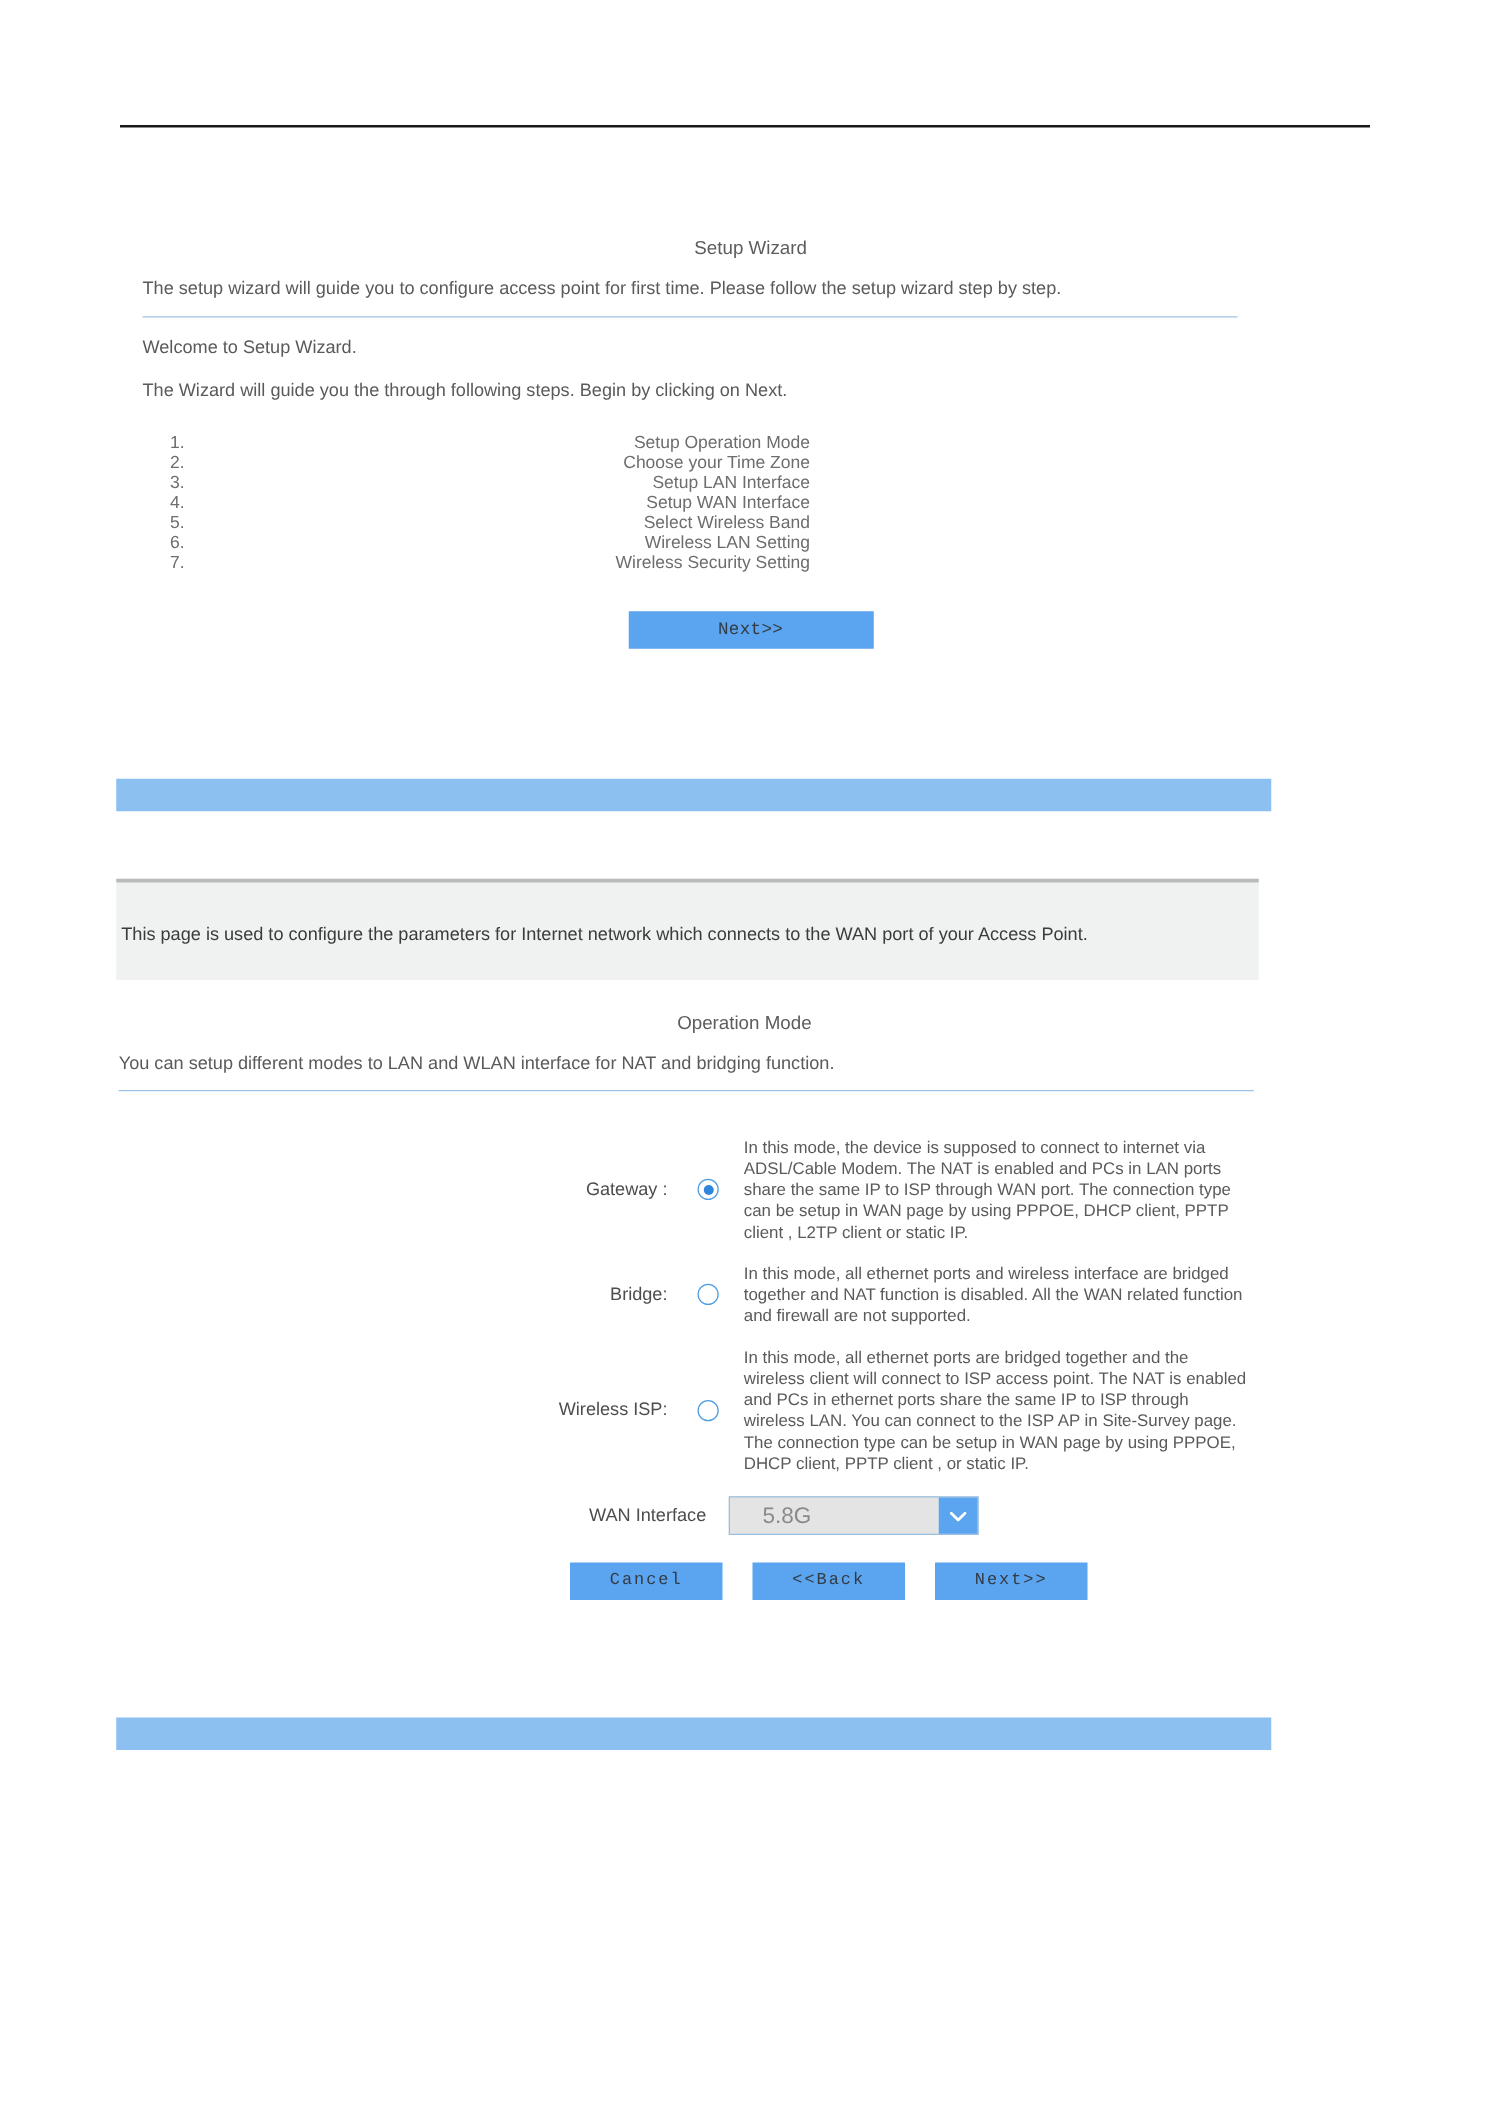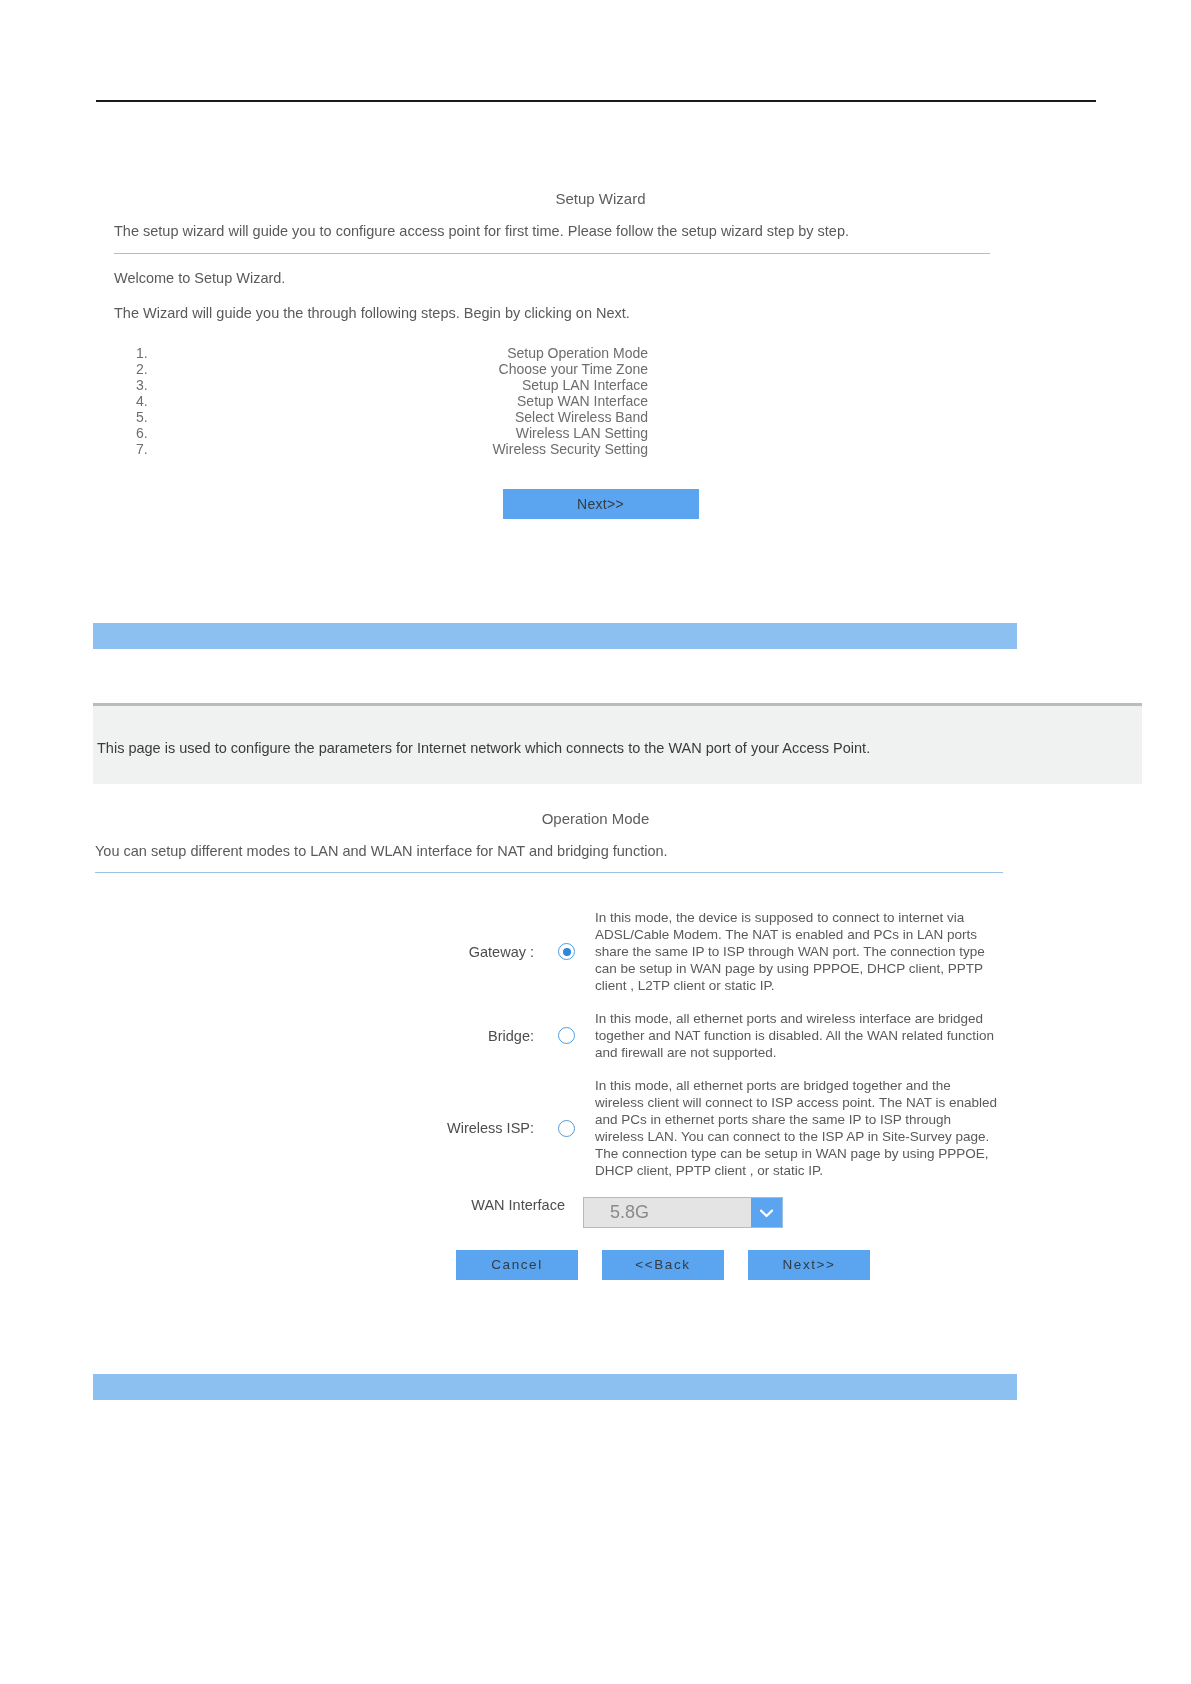--- a/index.html
+++ b/index.html
@@ -90,21 +90,21 @@
     margin-top: 32px;
     display: flex;
     justify-content: center;
     padding-left: 10px;
   }
   .btn-blue {
     background: #5ba4ef;
     border: none;
     color: #333b44;
     font-size: 14px;
-    font-family: Liberation Sans, sans-serif;
+    font-family: Liberation Mono, monospace;
     letter-spacing: 0.3px;
     height: 30px;
     line-height: 30px;
     text-align: center;
     cursor: pointer;
     padding: 0;
   }
   .btn-next-top { width: 196px; }
 
   
@@ -116,21 +116,21 @@
     background: #8cc0f0;
   }
   .banner-1 { top: 623px; }
   .banner-2 { top: 1374px; }
 
   
   .infobox {
     position: absolute;
     left: 93px;
     top: 703px;
-    width: 1049px;
+    width: 914px;
     background: #eff2f1;
     border-top: 3px solid #b8bcbd;
     padding: 34px 10px 28px 0;
     box-sizing: border-box;
   }
   .infobox-text {
     font-size: 14.5px;
     color: #3b3b3b;
     padding-left: 4px;
   }
@@ -212,21 +212,21 @@
     font-size: 13.5px;
     line-height: 17px;
     color: #5a5a5a;
     margin-left: 20px;
     max-width: 420px;
   }
 
   
   .wan-row {
     display: flex;
-    align-items: flex-start;
+    align-items: center;
     margin-top: 18px;
   }
   .wan-label-wrap {
     width: 480px;
     display: flex;
     justify-content: flex-end;
     flex: none;
     padding-right: 10px;
     box-sizing: border-box;
   }

